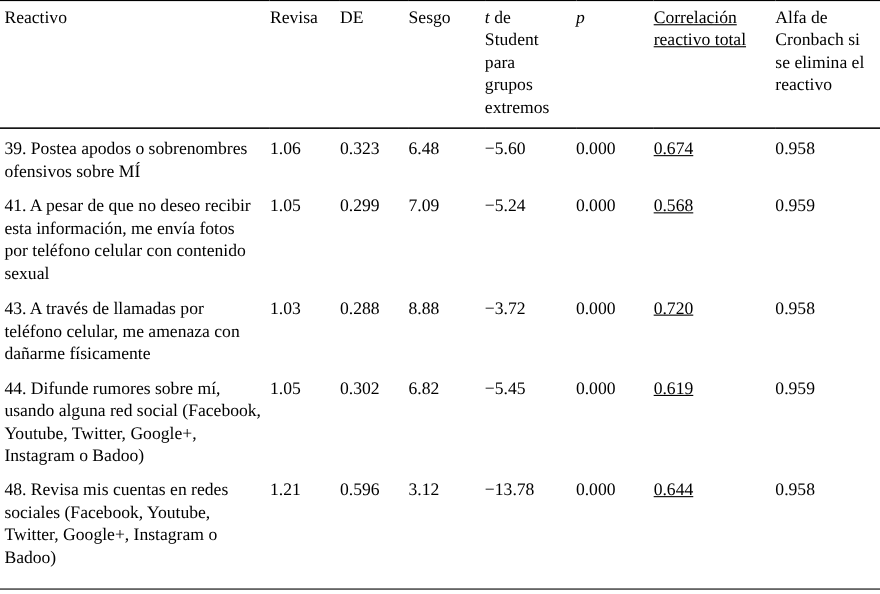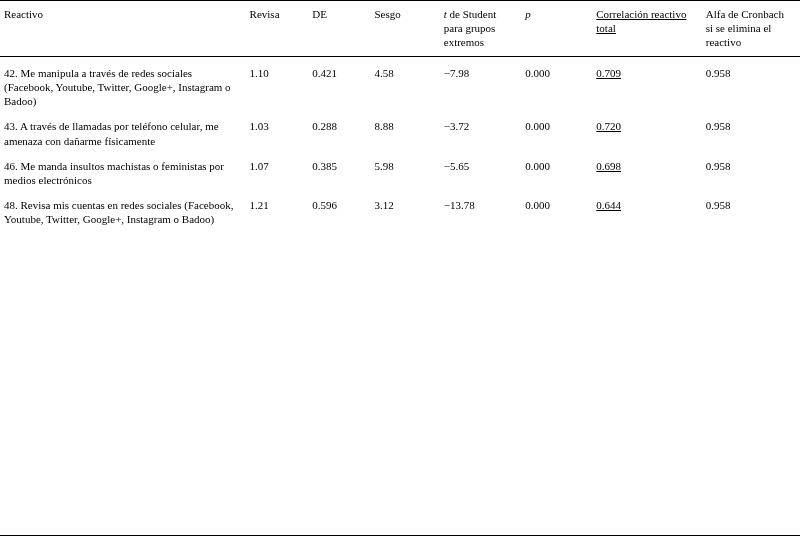--- a/index.html
+++ b/index.html
@@ -16,21 +16,21 @@
   }
   .page {
     position: relative;
     width: 800px;
     height: 540px;
     box-sizing: border-box;
   }
   table.stats {
     width: 100%;
     border-collapse: collapse;
-    font-size: 11px;
+    font-size: 16px;
     line-height: 1.28;
   }
   table.stats thead th {
     font-weight: normal;
     text-align: left;
     vertical-align: top;
     padding: 6px 8px 7px 0;
     border-top: 1.2px solid #000;
     border-bottom: 1px solid #000;
   }
@@ -77,48 +77,58 @@
         <th class="col-de">DE</th>
         <th class="col-sesgo">Sesgo</th>
         <th class="col-t"><span class="italic">t</span><span> de Student para grupos extremos</span></th>
         <th class="col-p italic">p</th>
         <th class="col-corr">Correlación reactivo total</th>
         <th class="col-alfa">Alfa de Cronbach si se elimina el reactivo</th>
       </tr>
     </thead>
     <tbody>
       <tr>
-        <td class="col-item">42. Me manipula a través de redes sociales (Facebook, Youtube, Twitter, Google+, Instagram o Badoo)</td>
-        <td class="col-media num">1.10</td>
-        <td class="col-de num">0.421</td>
-        <td class="col-sesgo num">4.58</td>
-        <td class="col-t num">−7.98</td>
+        <td class="col-item">39. Postea apodos o sobrenombres ofensivos sobre MÍ</td>
+        <td class="col-media num">1.06</td>
+        <td class="col-de num">0.323</td>
+        <td class="col-sesgo num">6.48</td>
+        <td class="col-t num">−5.60</td>
         <td class="col-p num">0.000</td>
-        <td class="col-corr num">0.709</td>
+        <td class="col-corr num">0.674</td>
         <td class="col-alfa num">0.958</td>
+      </tr>
+      <tr>
+        <td class="col-item">41. A pesar de que no deseo recibir esta información, me envía fotos por teléfono celular con contenido sexual</td>
+        <td class="col-media num">1.05</td>
+        <td class="col-de num">0.299</td>
+        <td class="col-sesgo num">7.09</td>
+        <td class="col-t num">−5.24</td>
+        <td class="col-p num">0.000</td>
+        <td class="col-corr num">0.568</td>
+        <td class="col-alfa num">0.959</td>
       </tr>
       <tr>
         <td class="col-item">43. A través de llamadas por teléfono celular, me amenaza con dañarme físicamente</td>
         <td class="col-media num">1.03</td>
         <td class="col-de num">0.288</td>
         <td class="col-sesgo num">8.88</td>
         <td class="col-t num">−3.72</td>
         <td class="col-p num">0.000</td>
         <td class="col-corr num">0.720</td>
         <td class="col-alfa num">0.958</td>
       </tr>
       <tr>
-        <td class="col-item">46. Me manda insultos machistas o feministas por medios electrónicos</td>
-        <td class="col-media num">1.07</td>
-        <td class="col-de num">0.385</td>
-        <td class="col-sesgo num">5.98</td>
-        <td class="col-t num">−5.65</td>
+        <td class="col-item">44. Difunde rumores sobre mí, usando alguna red social (Facebook, Youtube, Twitter, Google+, Instagram o Badoo)</td>
+        <td class="col-media num">1.05</td>
+        <td class="col-de num">0.302</td>
+        <td class="col-sesgo num">6.82</td>
+        <td class="col-t num">−5.45</td>
         <td class="col-p num">0.000</td>
-        <td class="col-corr num">0.698</td>
-        <td class="col-alfa num">0.958</td>
+        <td class="col-corr num">0.619</td>
+        <td class="col-alfa num">0.959</td>
       </tr>
       <tr>
         <td class="col-item">48. Revisa mis cuentas en redes sociales (Facebook, Youtube, Twitter, Google+, Instagram o Badoo)</td>
         <td class="col-media num">1.21</td>
         <td class="col-de num">0.596</td>
         <td class="col-sesgo num">3.12</td>
         <td class="col-t num">−13.78</td>
         <td class="col-p num">0.000</td>
         <td class="col-corr num">0.644</td>
         <td class="col-alfa num">0.958</td>

